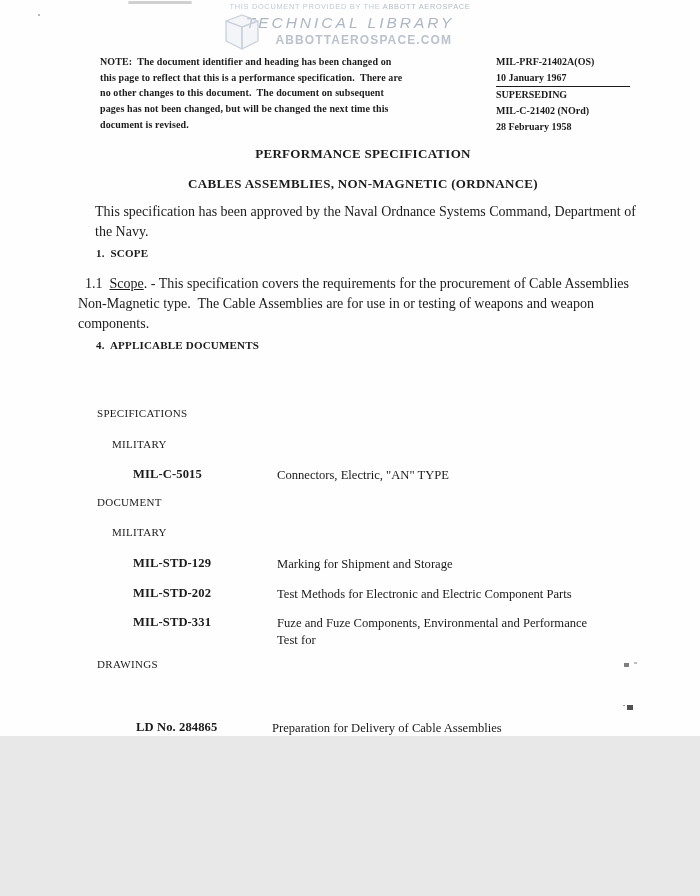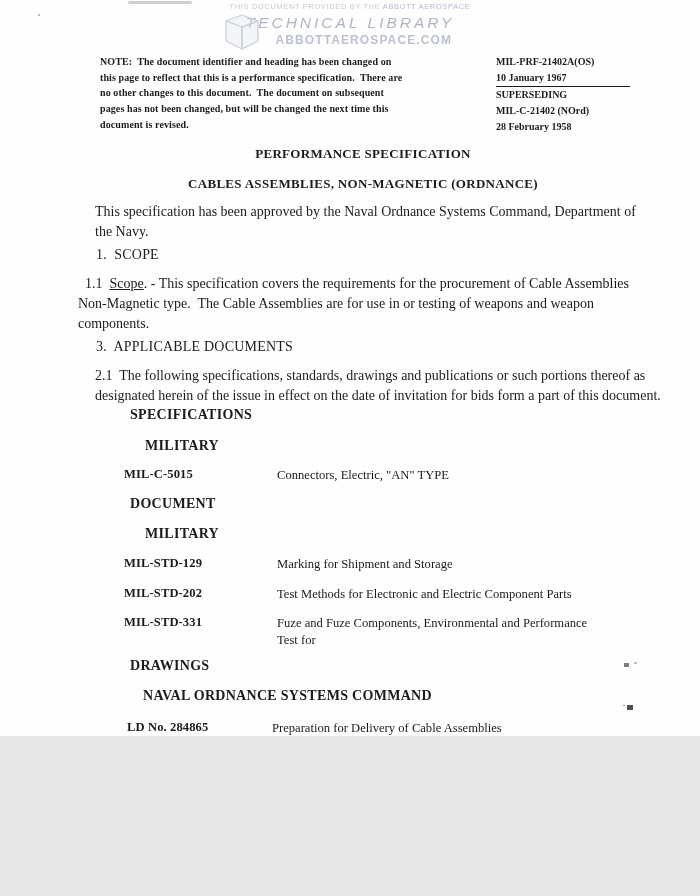--- a/index.html
+++ b/index.html
@@ -35,36 +35,36 @@
   .idblock{position:absolute;left:496px;top:54px;font-size:10px;line-height:15.9px;
            font-weight:bold;white-space:nowrap;}
   .date-ul{display:inline-block;border-bottom:1.6px solid #1b1b1b;width:134px;}
   
   .title,.subtitle{position:absolute;left:0;width:726px;text-align:center;
         font-weight:bold;font-size:13px;letter-spacing:.3px;white-space:nowrap;}
   .title{top:146px;}
   .subtitle{top:176px;}
   .para{position:absolute;font-size:14px;line-height:20px;white-space:pre-wrap;width:600px;}
   .approval{left:95px;top:202px;}
-  .h{position:absolute;font-size:14px;font-weight:normal;letter-spacing:.2px;white-space:pre;}
+  .h{position:absolute;font-size:11px;font-weight:bold;letter-spacing:.2px;white-space:pre;}
   .scope-h{left:96px;top:247px;}
   .scope-p{left:78px;top:274px;text-indent:7px;}
   .scope-p .ul{text-decoration:underline;}
   .app-h{left:96px;top:339px;}
   .app-p{left:95px;top:366px;}
   
-  .lbl{position:absolute;font-size:14px;font-weight:bold;letter-spacing:.3px;white-space:nowrap;margin-left:33px;}
+  .lbl{position:absolute;font-size:11px;font-weight:normal;letter-spacing:.3px;white-space:nowrap;}
   .l-spec{left:97px;top:407px;}
   .l-mil1{left:112px;top:438px;}
   .l-std{left:97px;top:496px;}
   .l-mil2{left:112px;top:526px;}
   .l-drw{left:97px;top:658px;}
   .l-nav{left:110px;top:688px;}
   .row{position:absolute;font-size:12.6px;}
-  .rid{position:absolute;left:0;white-space:nowrap;font-weight:bold;letter-spacing:.1px;}
+  .rid{position:absolute;left:9px;white-space:nowrap;font-weight:bold;letter-spacing:.1px;}
   .rdesc{position:absolute;left:153px;width:370px;line-height:16.5px;white-space:pre-wrap;}
   .r-spec0{left:124px;top:467px;}
   .r-std0{left:124px;top:556px;}
   .r-std1{left:124px;top:586px;}
   .r-std2{left:124px;top:615px;}
   .r-drw0{left:127px;top:720px;}
   .r-drw0 .rdesc{left:145px;}
   
   .fsc{position:absolute;left:583px;top:778px;font-size:12.6px;font-weight:bold;white-space:nowrap;}
 </style>
@@ -110,23 +110,21 @@
   <div class="subtitle">CABLES ASSEMBLIES, NON-MAGNETIC (ORDNANCE)</div>
 
   <div class="para approval">This specification has been approved by the Naval Ordnance Systems Command, Department of
 the Navy.</div>
 
   <div class="h scope-h">1.  SCOPE</div>
   <div class="para scope-p"><span>1.1  </span><span class="ul">Scope</span><span>. - This specification covers the requirements for the procurement of Cable Assemblies
 Non-Magnetic type.  The Cable Assemblies are for use in or testing of weapons and weapon
 components.</span></div>
 
-  <div class="h app-h">3.  APPLICABLE DOCUMENTS</div>
-  <div class="para app-p">2.1  The following specifications, standards, drawings and publications or such portions thereof as
-designated herein of the issue in effect on the date of invitation for bids form a part of this document.</div>
+  <div class="h app-h">4.  APPLICABLE DOCUMENTS</div>
 
   <div class="lbl l-spec">SPECIFICATIONS</div>
   <div class="lbl l-mil1">MILITARY</div>
 
   <div class="row r-spec0">
     <span class="rid">MIL-C-5015</span>
     <span class="rdesc">Connectors, Electric, "AN" TYPE</span>
   </div>
 
   <div class="lbl l-std">DOCUMENT</div>
@@ -140,21 +138,20 @@
     <span class="rid">MIL-STD-202</span>
     <span class="rdesc">Test Methods for Electronic and Electric Component Parts</span>
   </div>
   <div class="row r-std2">
     <span class="rid">MIL-STD-331</span>
     <span class="rdesc">Fuze and Fuze Components, Environmental and Performance
 Test for</span>
   </div>
 
   <div class="lbl l-drw">DRAWINGS</div>
-  <div class="lbl l-nav">NAVAL ORDNANCE SYSTEMS COMMAND</div>
 
   <div class="row r-drw0">
     <span class="rid">LD No. 284865</span>
     <span class="rdesc">Preparation for Delivery of Cable Assemblies</span>
   </div>
 
   <div class="fsc">FSC 1075</div>
 
 </div>
 

